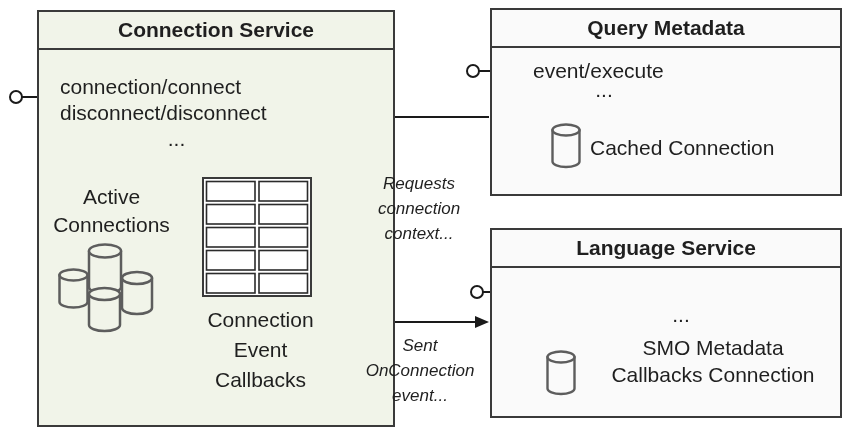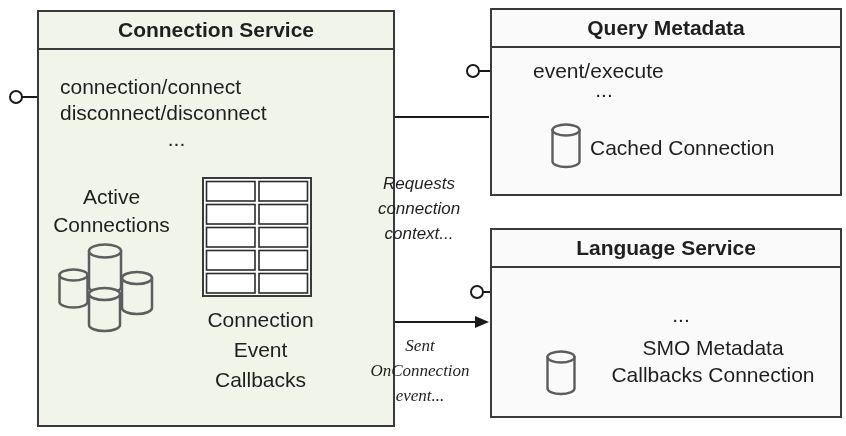--- a/index.html
+++ b/index.html
@@ -38,21 +38,21 @@
   .q-cyl     { left:58px; top:113px; }
   .q-label   { left:98px; top:124px; line-height:27px;text-align:center; }
 
   .l-method  { left:38px; top:48px; }
   .l-ellipsis{ left:144px; top:72px; width:90px; }
   .l-cyl     { left:53px; top:120px; }
   .l-label   { left:95px; top:104px; width:252px; line-height:27px; }
 
   .alabel { position:absolute; font-style:italic; font-size:17px; line-height:25px; text-align:center; }
   .requests-label { left:354px; top:127px; width:130px;margin-top:44px; }
-  .sent-label     { left:355px; top:333px; width:130px;font-family:Liberation Serif, serif; }
+  .sent-label     { left:355px; top:333px; width:130px; }
 
   .cline    { stroke:var(--connector,#1a1a1a); stroke-width:2; }
   .lollipop { fill:#ffffff; stroke:var(--connector,#1a1a1a); stroke-width:2; }
   .ahead    { fill:var(--connector,#1a1a1a); }
 
   .clu-shape { fill:var(--connection-box-fill,#f1f4e9); stroke:var(--icon-gray,#5d5d5d); stroke-width:2.5; stroke-linejoin:round; }
   .cyl-shape { fill:var(--service-box-fill,#fafafa); stroke:var(--icon-gray,#5d5d5d); stroke-width:2.4; stroke-linejoin:round; }
   .tbl-outer { fill:#ffffff; stroke:var(--box-border,#3a3a3a); stroke-width:2; }
   .tbl-cell  { fill:#ffffff; stroke:#2b2b2b; stroke-width:1.6; }
 </style>

